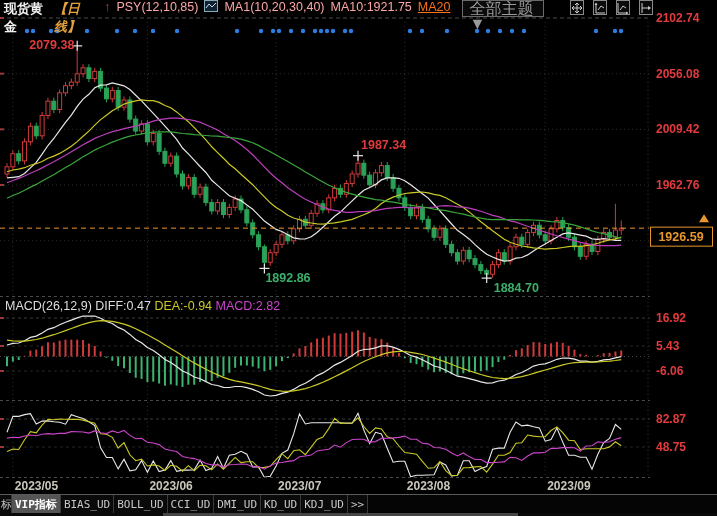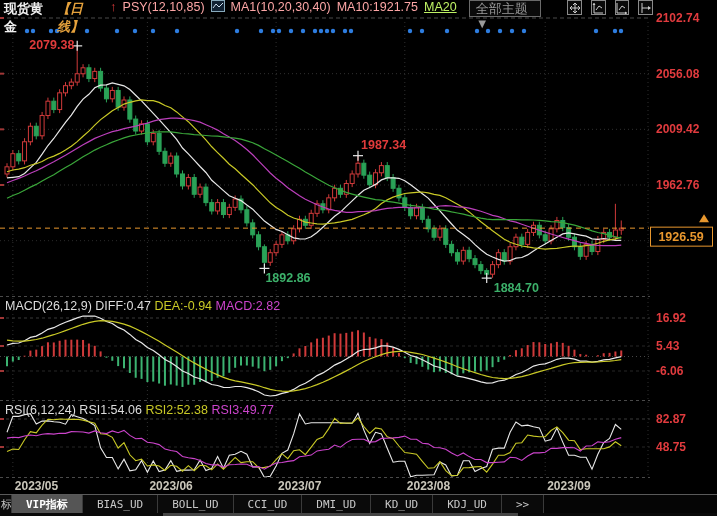--- a/index.html
+++ b/index.html
@@ -5,38 +5,38 @@
   html,body{margin:0;padding:0;background:#000;}
   .app{position:relative;width:717px;height:516px;background:#000;overflow:hidden;
        font-family:"Liberation Sans",sans-serif;}
   svg text{font-family:"Liberation Sans",sans-serif;}
   
   .hdr{position:absolute;top:0;left:0;width:656px;height:18px;display:flex;
        gap:6px;padding-left:4px;box-sizing:border-box;font-size:12.5px;z-index:3;}
   .hdr .sym{color:#f0f0f0;font-weight:bold;font-size:13px;}
   .hdr .per{color:#e6a23c;font-weight:bold;font-size:13px;font-style:italic;}
   .hdr .wht{color:#fca5a5;}
-  .hdr .yel{color:#bef264;text-decoration:underline;}
+  .hdr .yel{color:#f97316;text-decoration:underline;}
   .up-arrow{color:#e03b3b;font-weight:bold;font-size:13px;line-height:1;}
   .spacer{flex:1;}
-  .dropdown{border:1px solid #6a6a6a;color:#9a9a9a;background:#0a0a0a;font-size:13px;
+  .dropdown{border:1px solid #6a6a6a;color:#9a9a9a;background:#0a0a0a;font-size:16px;
             padding:0 6px;height:15px;line-height:15px;margin-right:20px;}
   .tbtn{width:16px;height:15px;border:1px solid #8a8a8a;background:#0a0a0a;margin-right:3px;
         display:flex;align-items:center;justify-content:center;padding:0;}
   .tbtn svg{display:block;}
   
   .ind-row{position:absolute;left:5px;font-size:12.5px;z-index:3;white-space:nowrap;}
   .ind-row .wht{color:#ddd;}
   .ind-row .yel{color:#c9c926;}
   .ind-row .mag{color:#cc44cc;}
   
   .tabbar{position:absolute;left:0;top:494px;width:717px;height:19px;background:#050505;
           border-top:1px solid #5a5a5a;display:flex;align-items:stretch;z-index:3;
           font-family:"DejaVu Sans Mono",monospace;font-size:11px;}
-  .tab{color:#c8c8c8;background:#0a0a0a;border-right:1px solid #3a3a3a;padding:0 14px;
+  .tab{color:#c8c8c8;background:#0a0a0a;border-right:1px solid #3a3a3a;padding:0 3px;
        display:flex;align-items:center;white-space:nowrap;}
   .tab.active{background:#555;color:#fff;font-weight:bold;}
   .tab.partial{width:9px;padding:0 1px;overflow:hidden;}
   .scrollstrip{position:absolute;left:0;top:513px;width:717px;height:3px;background:#0a0a0a;z-index:3;}
   .thumb{position:absolute;left:163px;top:0;width:355px;height:3px;background:#454545;}
 </style>
 </head>
 <body>
 
 <div class="app">
@@ -520,26 +520,20 @@
     </button>
   </div>
 
   <div class="ind-row" style="top:299px;text-align:right;">
     <span class="wht">MACD(26,12,9)</span>
     <span class="wht">DIFF:0.47</span>
     <span class="yel">DEA:-0.94</span>
     <span class="mag">MACD:2.82</span>
   </div>
 
-  <div class="ind-row" style="top:403px;">
-    <span class="wht">RSI(6,12,24)</span>
-    <span class="wht">RSI1:54.06</span>
-    <span class="yel">RSI2:52.38</span>
-    <span class="mag">RSI3:49.77</span>
-  </div>
 
   <div class="tabbar">
     <div class="tab partial">标</div>
     <div class="tab active">VIP指标</div>
     <div class="tab">BIAS_UD</div>
     <div class="tab">BOLL_UD</div>
     <div class="tab">CCI_UD</div>
     <div class="tab">DMI_UD</div>
     <div class="tab">KD_UD</div>
     <div class="tab">KDJ_UD</div>

